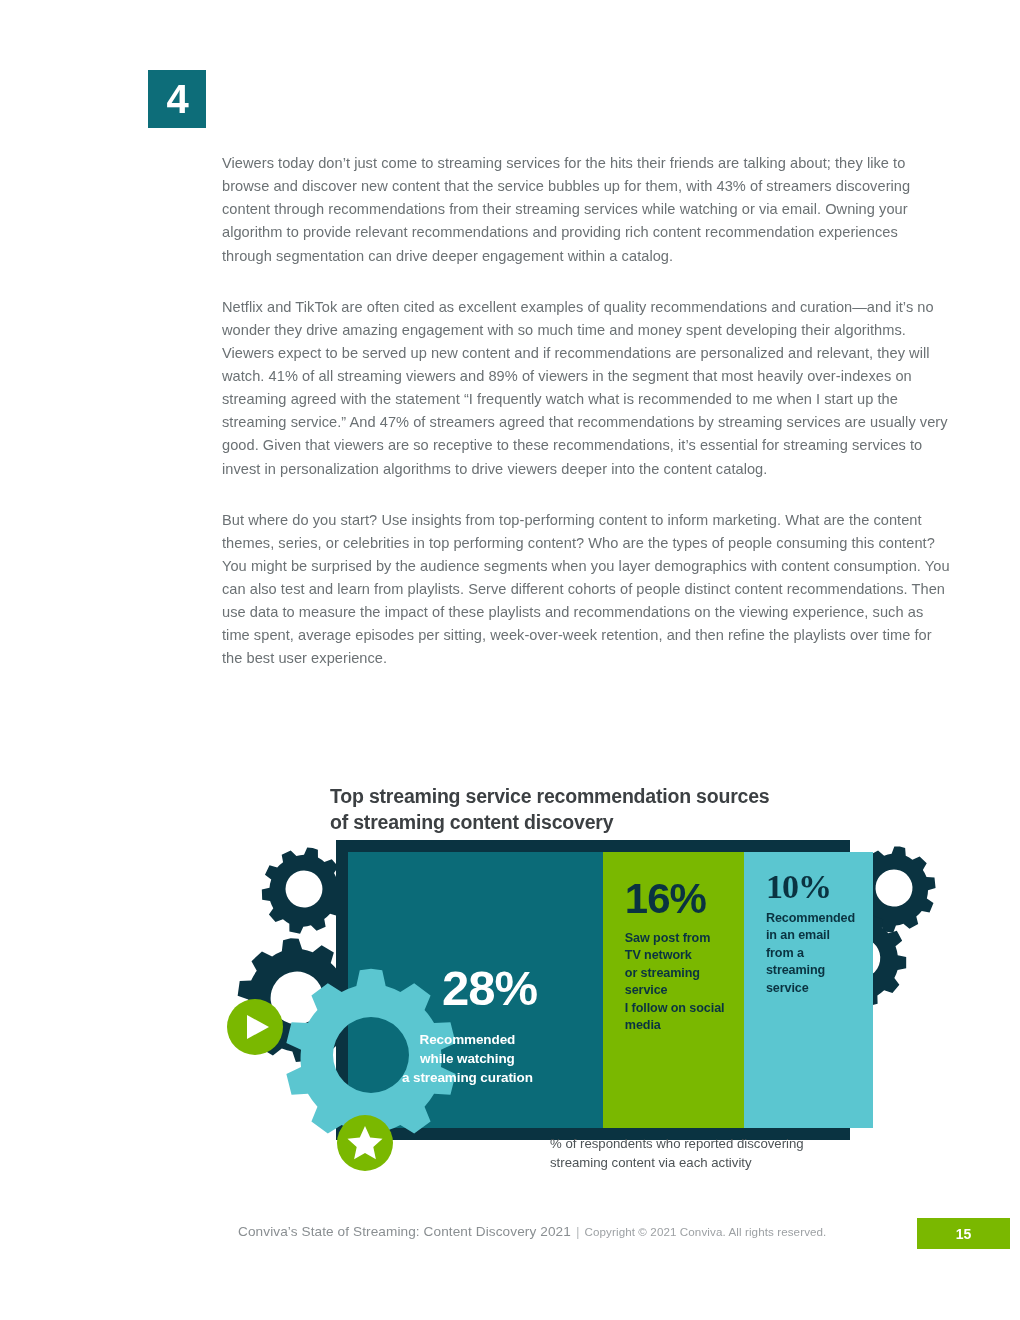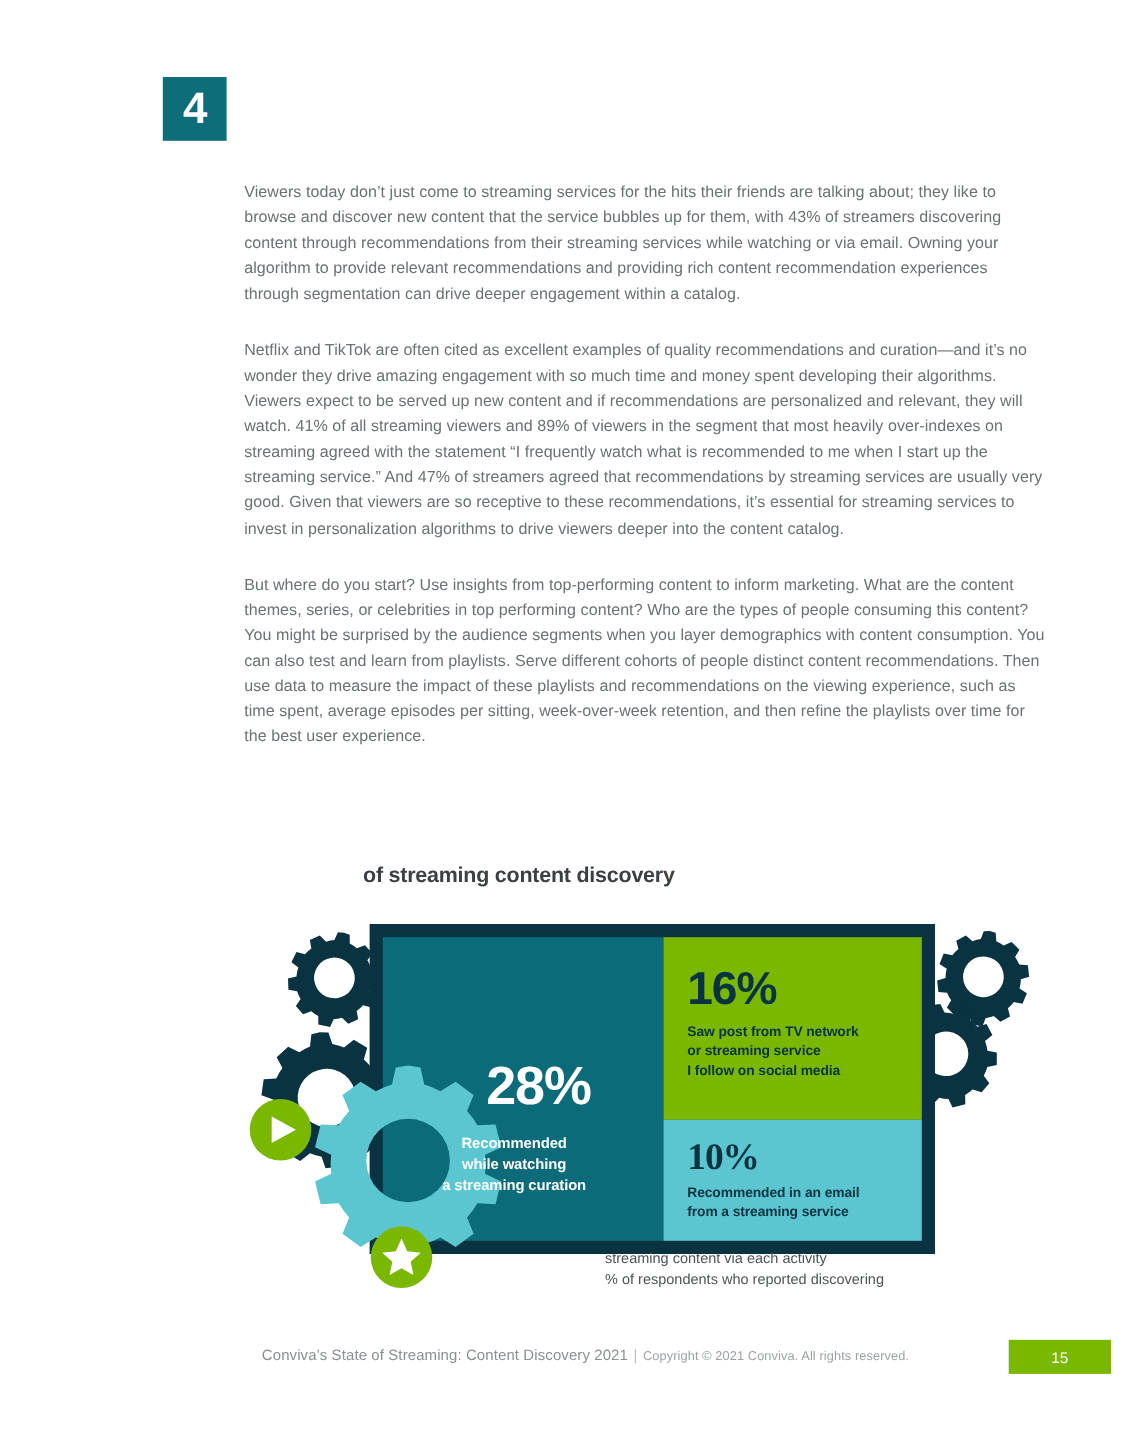--- a/index.html
+++ b/index.html
@@ -49,21 +49,21 @@
   }
 
   
   .body-copy {
     position: absolute;
     left: 222px;
     top: 152px;
     width: 728px;
   }
   .body-copy p {
-    margin: 12px 0 28px 0;
+    margin: 0 0 28px 0;
     color: #6b7174;
     font-size: 14.6px;
     line-height: 1.585;
     letter-spacing: 0.05px;
   }
   .body-copy p:last-child { margin-bottom: 0; }
 
   
   .infographic {
     position: absolute;
@@ -114,21 +114,21 @@
     display: flex;
   }
   .panel-left {
     width: 52%;
     background: #0b6b78;
     position: relative;
   }
   .panel-right {
     width: 48%;
     display: flex;
-    flex-direction: column;
+    flex-direction: row;
   }
   .cell-green {
     flex: 0 0 60%;
     background: #7ab800;
     padding: 26px 18px 0 22px;
     box-sizing: border-box;
   }
   .cell-cyan {
     flex: 1 1 auto;
     background: #5bc6d0;
@@ -213,38 +213,40 @@
     left: 917px;
     top: 0px;
     width: 93px;
     height: 31px;
     background: #7ab800;
     color: #ffffff;
     font-size: 14px;
     display: flex;
     align-items: center;
     justify-content: center;
+    font-weight: bold;
   }
 </style>
 </head>
 <body>
 
 <div class="header">
   <div class="number-badge">4</div>
 </div>
 
 <div class="body-copy">
   <p>Viewers today don’t just come to streaming services for the hits their friends are talking about; they like to browse and discover new content that the service bubbles up for them, with 43% of streamers discovering content through recommendations from their streaming services while watching or via email. Owning your algorithm to provide relevant recommendations and providing rich content recommendation experiences through segmentation can drive deeper engagement within a catalog.</p>
   <p>Netflix and TikTok are often cited as excellent examples of quality recommendations and curation—and it’s no wonder they drive amazing engagement with so much time and money spent developing their algorithms. Viewers expect to be served up new content and if recommendations are personalized and relevant, they will watch. 41% of all streaming viewers and 89% of viewers in the segment that most heavily over-indexes on streaming agreed with the statement “I frequently watch what is recommended to me when I start up the streaming service.” And 47% of streamers agreed that recommendations by streaming services are usually very good. Given that viewers are so receptive to these recommendations, it’s essential for streaming services to invest in personalization algorithms to drive viewers deeper into the content catalog.</p>
   <p>But where do you start? Use insights from top-performing content to inform marketing. What are the content themes, series, or celebrities in top performing content? Who are the types of people consuming this content? You might be surprised by the audience segments when you layer demographics with content consumption. You can also test and learn from playlists. Serve different cohorts of people distinct content recommendations. Then use data to measure the impact of these playlists and recommendations on the viewing experience, such as time spent, average episodes per sitting, week-over-week retention, and then refine the playlists over time for the best user experience.</p>
 </div>
 
 <div class="infographic">
 
   <div class="chart-title">
+    <div>Top streaming service recommendation sources</div>
     <div>of streaming content discovery</div>
   </div>
 
   <svg class="deco-layer deco-back" viewBox="0 0 760 420" width="760" height="420" xmlns="http://www.w3.org/2000/svg">
     <defs>
 
       <g id="gear12">
         <path fill-rule="evenodd" d="
           M 0,-100
           L 13,-98 L 17,-80
@@ -341,22 +343,22 @@
       <path d="M -8,-12 L 14,0 L -8,12 Z" fill="#ffffff"></path>
     </g>
 
     <g transform="translate(143,365)">
       <circle r="28" fill="#7ab800"></circle>
       <path fill="#ffffff" d="M 0,-17 L 5.2,-5.5 L 17.5,-4.2 L 8.3,4.1 L 10.9,16.2 L 0,10 L -10.9,16.2 L -8.3,4.1 L -17.5,-4.2 L -5.2,-5.5 Z"></path>
     </g>
   </svg>
 
   <div class="chart-caption">
+    <div>% of respondents who reported discovering</div>
     <div>streaming content via each activity</div>
-    <div>% of respondents who reported discovering</div>
   </div>
 </div>
 
 <div class="footer">
   <div class="footer-text">
     <span>Conviva’s State of Streaming: Content Discovery 2021</span><span class="footer-sep">|</span><span class="footer-copy">Copyright © 2021 Conviva. All rights reserved.</span>
   </div>
   <div class="page-num">15</div>
 </div>
 

